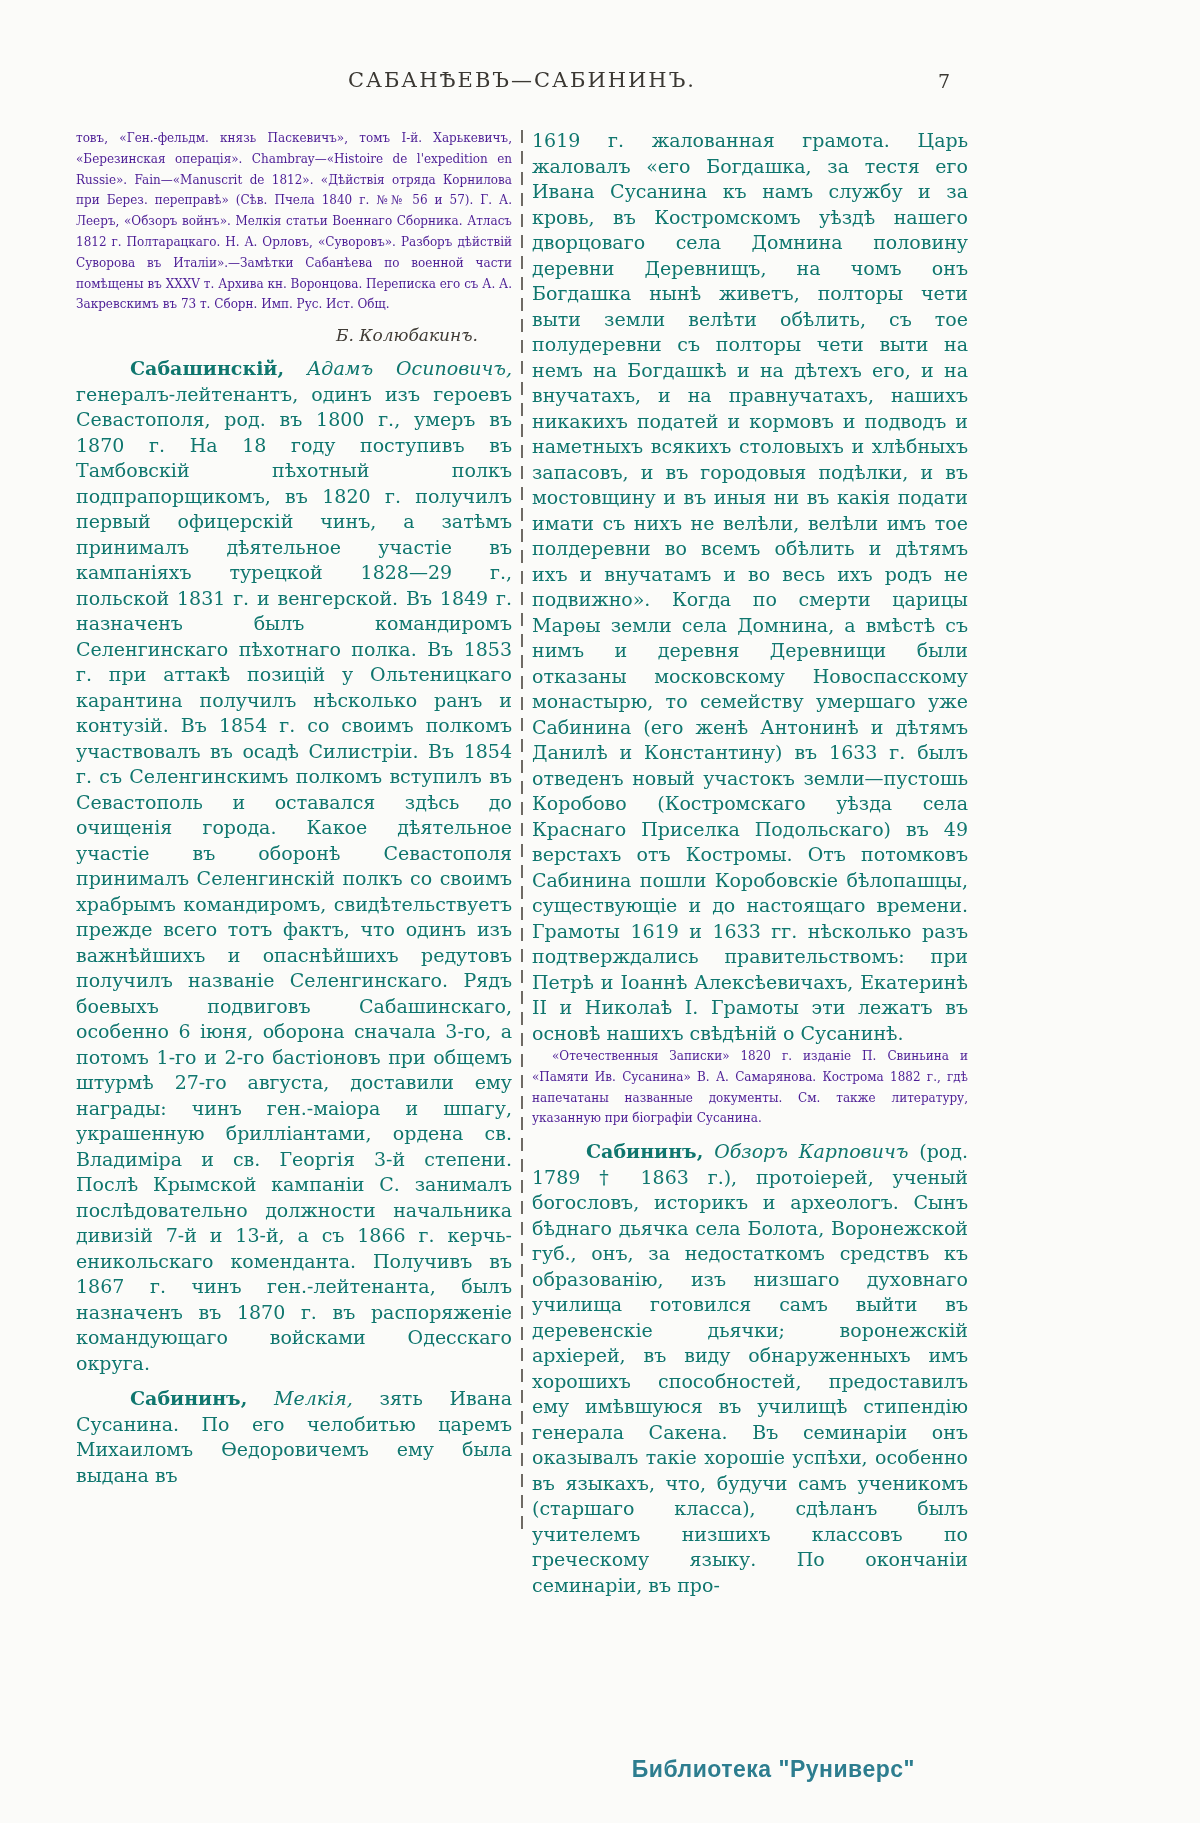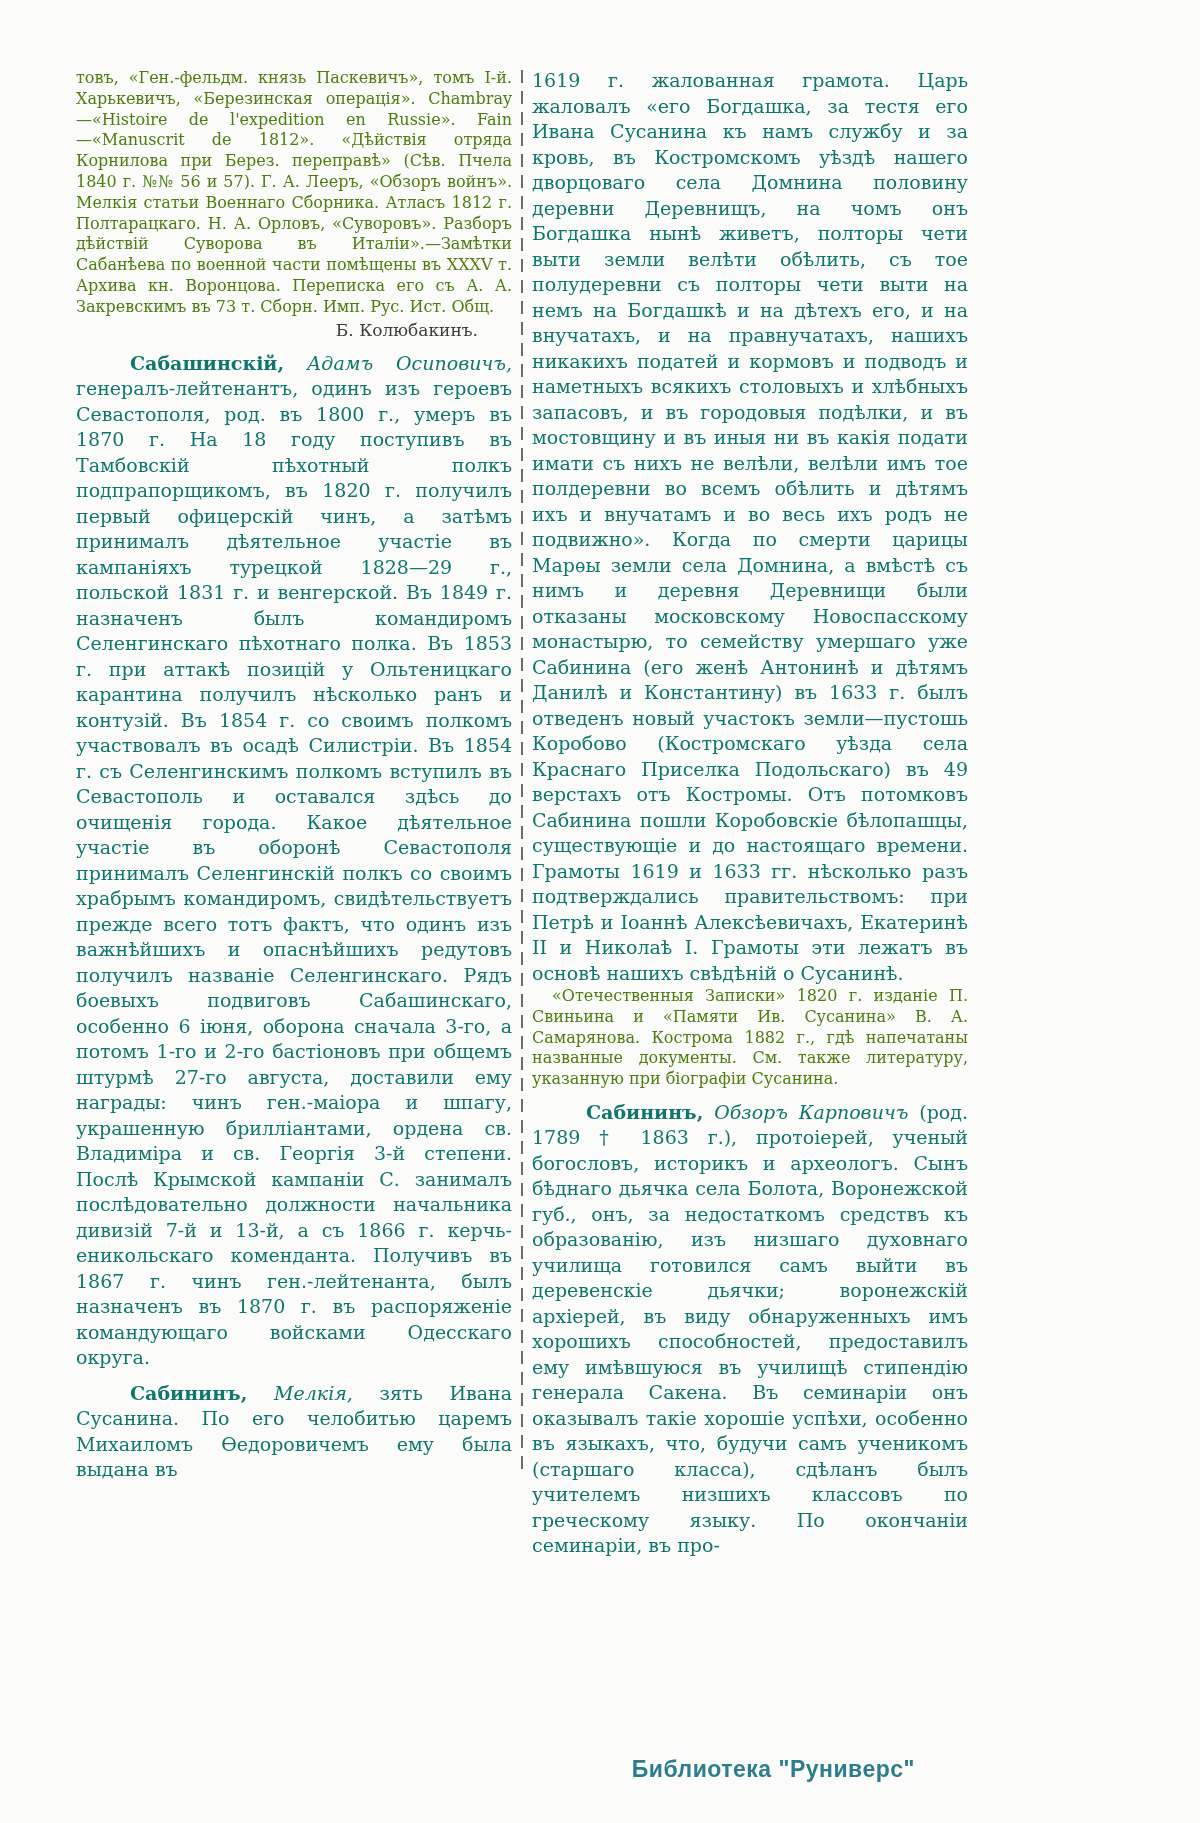--- a/index.html
+++ b/index.html
@@ -61,34 +61,35 @@
     );
   }
 
   p.body-text {
     font-size: 19px;
     line-height: 25.5px;
     text-align: justify;
     color: #0f766e;
   }
   p.small-text {
-    font-size: 16px;
+    font-size: 12px;
     line-height: 20.8px;
     text-align: justify;
-    color: #4d7c0f;
+    color: #4c1d95;
   }
   .indent { text-indent: 26px; }
   .indent-sm { text-indent: 20px; }
 
   .signature {
     text-align: right;
     padding-right: 34px;
+    font-style: italic;
     font-size: 17px;
     line-height: 22px;
-    margin: 1px 0 9px 0;
+    margin: 9px 0 9px 0;
     color: #403c36;
   }
 
   .article { margin-top: 10px; }
   .bib { }
 
   .headword { font-weight: bold; margin-left: 28px; }
   .person-name { font-style: italic; }
 
   .watermark {
@@ -101,20 +102,24 @@
     letter-spacing: 0.5px;
     color: #2d7d8f;
   }
 </style>
 </head>
 <body>
 
 <div class="page">
   <div class="content">
 
+    <div class="page-header">
+      <span class="running-title">САБАНѢЕВЪ—САБИНИНЪ.</span>
+      <span class="page-number">7</span>
+    </div>
 
     <div class="columns">
 
       <div class="col">
         <p class="small-text">товъ, «Ген.-фельдм. князь Паскевичъ», томъ I-й. Харькевичъ, «Березинская операція». Chambray—«Histoire de l'expedition en Russie». Fain—«Manuscrit de 1812». «Дѣйствія отряда Корнилова при Берез. переправѣ» (Сѣв. Пчела 1840 г. №№ 56 и 57). Г. А. Лееръ, «Обзоръ войнъ». Мелкія статьи Военнаго Сборника. Атласъ 1812 г. Полтарацкаго. Н. А. Орловъ, «Суворовъ». Разборъ дѣйствій Суворова въ Италіи».—Замѣтки Сабанѣева по военной части помѣщены въ XXXV т. Архива кн. Воронцова. Переписка его съ А. А. Закревскимъ въ 73 т. Сборн. Имп. Рус. Ист. Общ.</p>
         <p class="signature">Б. Колюбакинъ.</p>
 
         <p class="body-text indent article">
           <b class="headword">Сабашинскій,</b>
           <i class="person-name">Адамъ Осиповичъ,</i>

